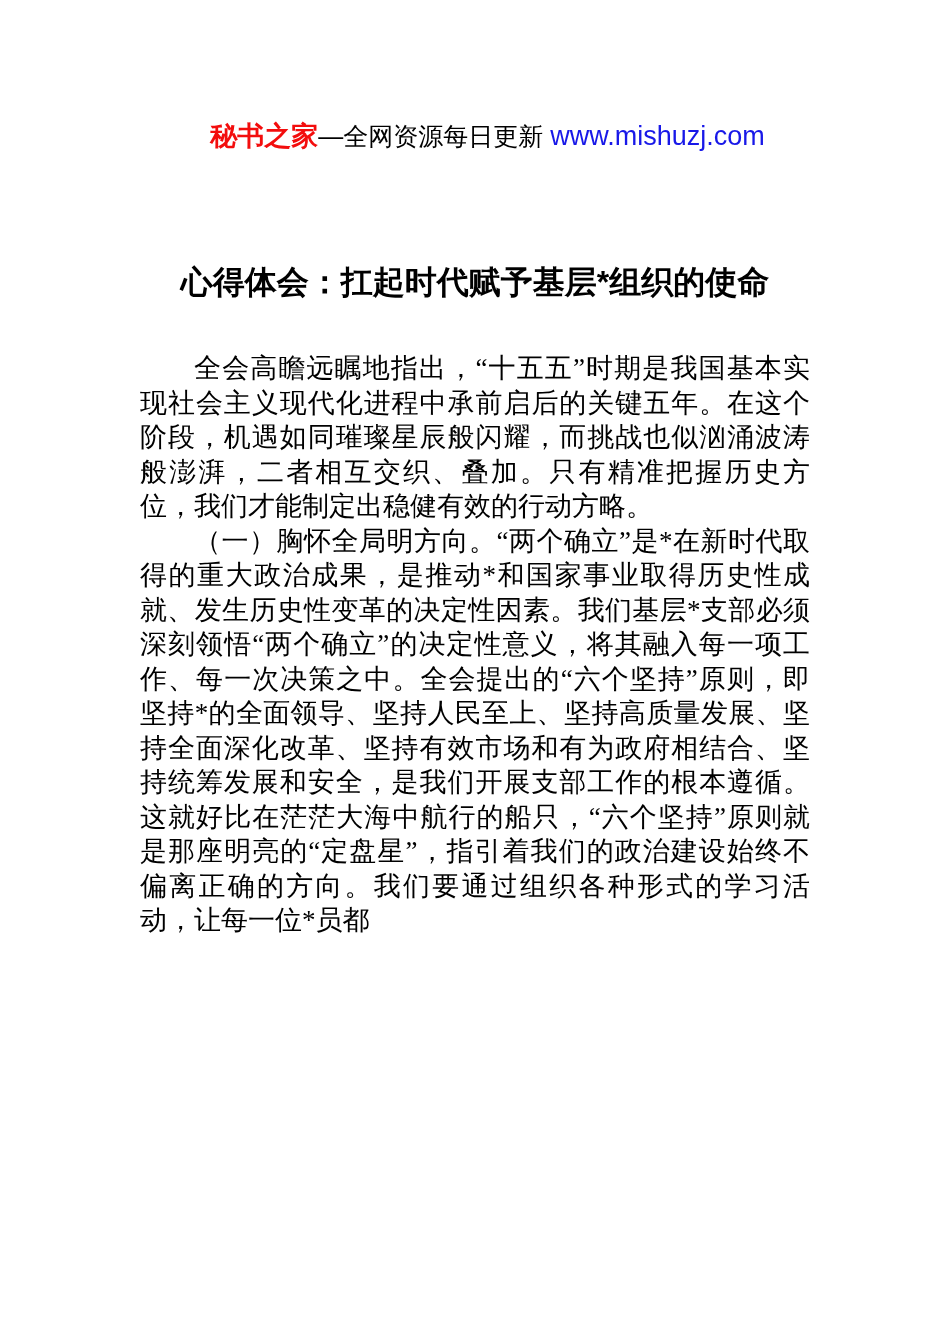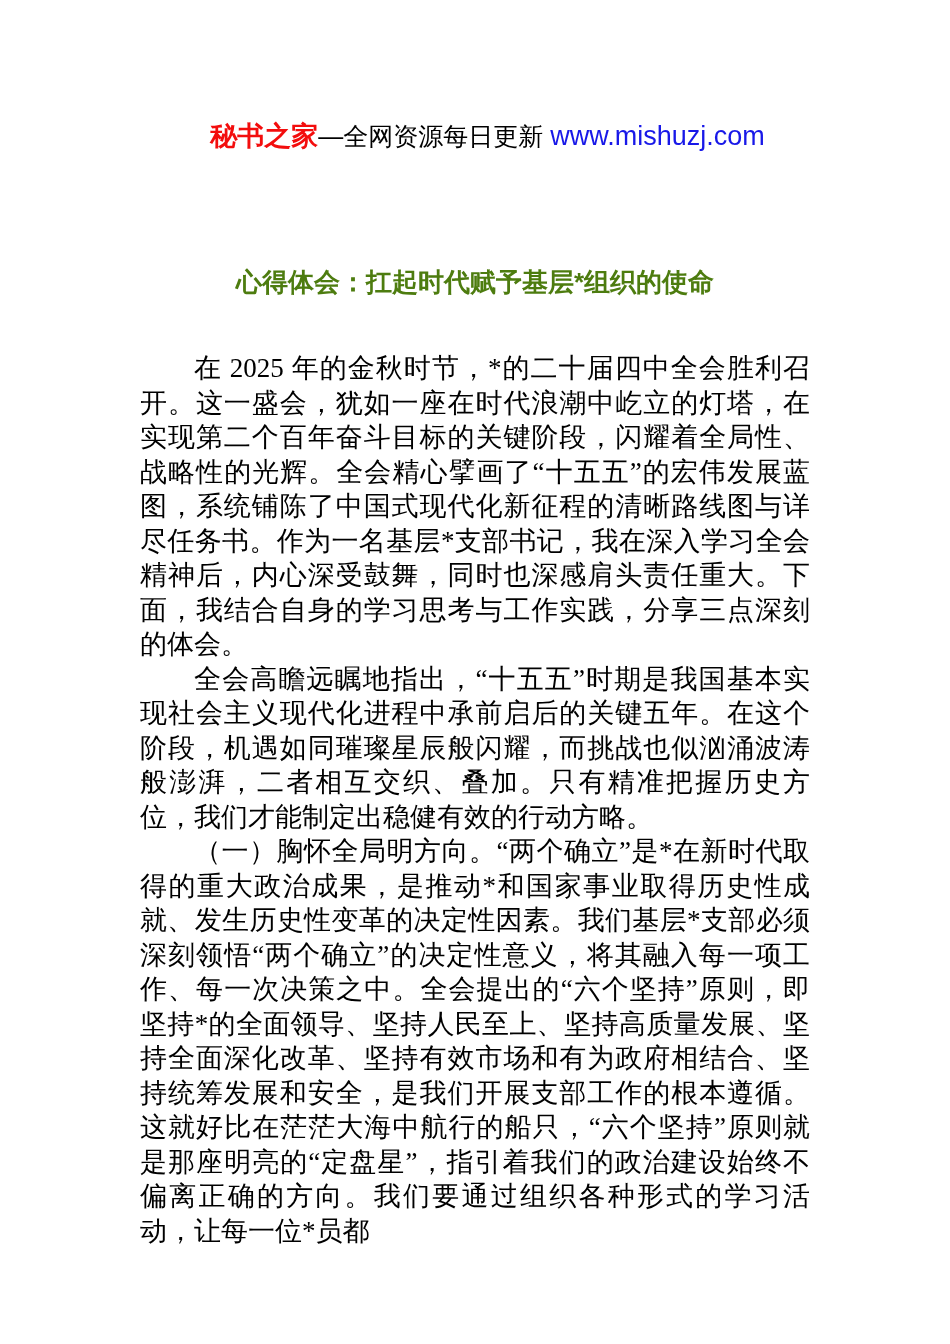--- a/index.html
+++ b/index.html
@@ -36,25 +36,25 @@
   }
   .site-header .url {
     color: #1818e8;
     font-size: 27px;
     text-decoration: none;
     font-family: "Liberation Sans", "DejaVu Sans", sans-serif;
   }
   .doc-title {
     margin: 62px 80px 0 80px;
     text-align: center;
-    font-size: 26px;
+    font-size: 32px;
     line-height: 70px;
     font-weight: bold;
     font-family: "Liberation Sans", "DejaVu Sans", sans-serif;
-    color: #4d7c0f;
+    color: #000000;
   }
   .doc-title .tline {
     display: block;
   }
   .doc-body {
     margin: 34px 140px 0 140px;
     font-size: 27px;
     line-height: 34.5px;
     text-align: justify;
     color: #000000;
@@ -76,18 +76,17 @@
 
   <div class="site-header">
     <span class="brand">秘书之家</span><span class="sep">—</span><span class="tagline">全网资源每日更新 </span><a class="url" href="#">www.mishuzj.com</a>
   </div>
 
   <h1 class="doc-title">
     <span class="tline">心得体会：扛起时代赋予基层*组织的使命</span>
   </h1>
 
   <div class="doc-body">
-    <p class="para">在 2025 年的金秋时节，*的二十届四中全会胜利召开。这一盛会，犹如一座在时代浪潮中屹立的灯塔，在实现第二个百年奋斗目标的关键阶段，闪耀着全局性、战略性的光辉。全会精心擘画了“十五五”的宏伟发展蓝图，系统铺陈了中国式现代化新征程的清晰路线图与详尽任务书。作为一名基层*支部书记，我在深入学习全会精神后，内心深受鼓舞，同时也深感肩头责任重大。下面，我结合自身的学习思考与工作实践，分享三点深刻的体会。</p>
     <p class="para">全会高瞻远瞩地指出，“十五五”时期是我国基本实现社会主义现代化进程中承前启后的关键五年。在这个阶段，机遇如同璀璨星辰般闪耀，而挑战也似汹涌波涛般澎湃，二者相互交织、叠加。只有精准把握历史方位，我们才能制定出稳健有效的行动方略。</p>
     <p class="para">（一）胸怀全局明方向。“两个确立”是*在新时代取得的重大政治成果，是推动*和国家事业取得历史性成就、发生历史性变革的决定性因素。我们基层*支部必须深刻领悟“两个确立”的决定性意义，将其融入每一项工作、每一次决策之中。全会提出的“六个坚持”原则，即坚持*的全面领导、坚持人民至上、坚持高质量发展、坚持全面深化改革、坚持有效市场和有为政府相结合、坚持统筹发展和安全，是我们开展支部工作的根本遵循。这就好比在茫茫大海中航行的船只，“六个坚持”原则就是那座明亮的“定盘星”，指引着我们的政治建设始终不偏离正确的方向。我们要通过组织各种形式的学习活动，让每一位*员都</p>
   </div>
 
 </div>
 
 </body></html>

